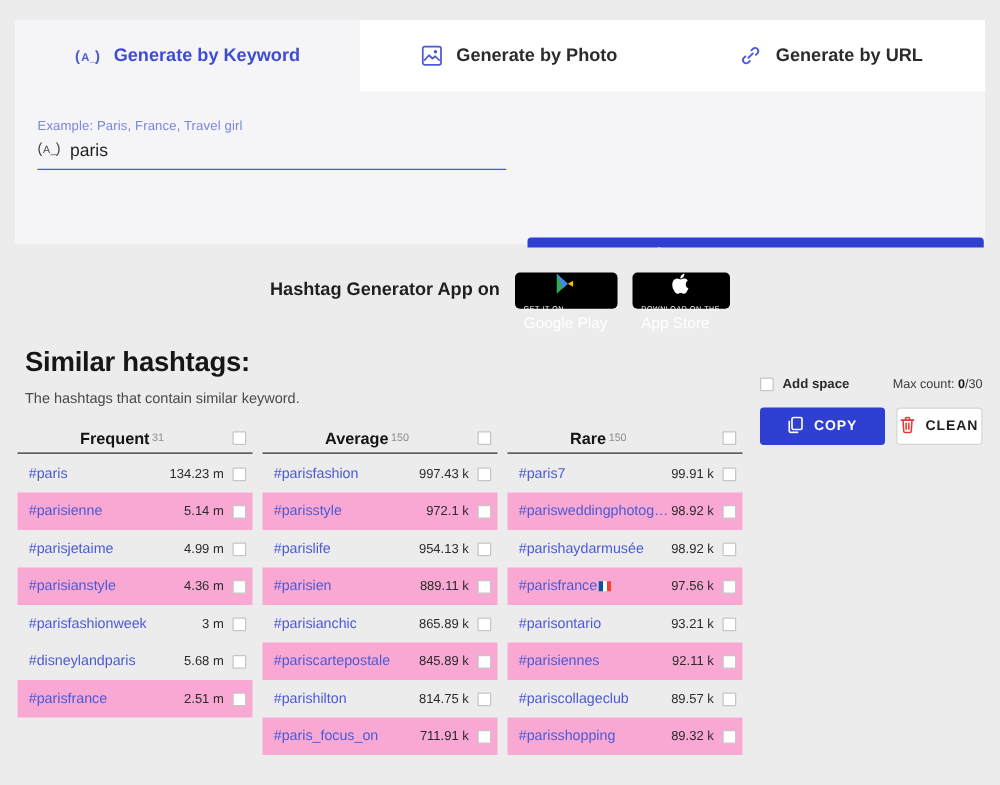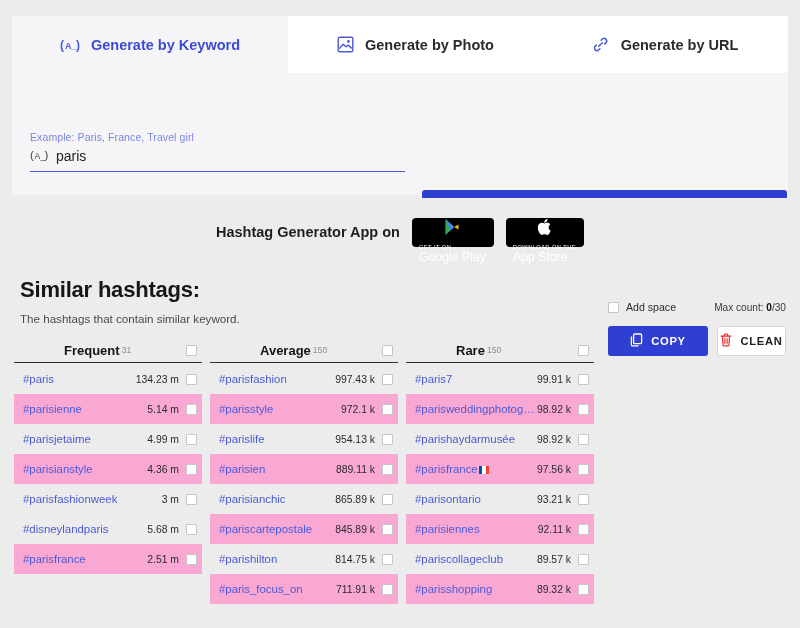--- a/index.html
+++ b/index.html
@@ -27,21 +27,21 @@
   .tab.t1 { width: 276px; background: #f5f5f7; color: #3d4cd6; }
   .tab.t2 { width: 252px; }
   .tab.t3 { width: 248px; }
   .tab-ico { display: inline-flex; align-items: center; justify-content: center; width: 22px; height: 20px; }
 
   
   .formpanel {
     position: absolute; left: 12px; top: 73px; width: 776px; height: 122px;
     background: #f5f5f7;
   }
-  .field { position: absolute; left: 18px; top: 22px; width: 375px; margin-top: 36px; }
+  .field { position: absolute; left: 18px; top: 22px; width: 375px; }
   .field-hint { font-size: 10.5px; color: #7a86e0; letter-spacing: .1px; }
   .field-row {
     margin-top: 5px; display: flex; align-items: flex-end; gap: 6px;
     padding-bottom: 6px; border-bottom: 1.4px solid #4b59d4;
   }
   .field-ico { color: #3e3e3e; font-size: 12.5px; line-height: 1; padding-bottom: 1px; }
   .field-val { font-size: 14px; color: #1f1f1f; line-height: 1.1; }
 
   .recaptcha { position: absolute; left: 30px; top: 155px; display: flex; align-items: center; gap: 8px; }
   .rc-ico {
@@ -115,21 +115,21 @@
   
   .basket { position: absolute; left: 608px; top: 290px; width: 178px; }
   .ta {
     width: 178px; height: 100px; background: #ffffff;
     border: 1px solid #bfbfbf; border-radius: 1px; resize: none;
     font-family: "Liberation Sans", sans-serif; font-size: 11.3px; color: #8a8a8a;
     padding: 9px 8px; outline: none;
   }
   .ta::placeholder { color: #8a8a8a; }
   .bkrow { display: flex; align-items: center; margin-top: 11px; }
-  .bkchk { display: flex; align-items: center; gap: 7px; cursor: pointer; }
+  .bkchk { display: flex; align-items: center; gap: 7px; cursor: pointer; font-weight: bold; }
   .bklbl { font-size: 10.6px; color: #2b2b2b; }
   .bkmax { margin-left: auto; font-size: 10.1px; color: #3a3a3a; }
   .bkmax b { font-weight: bold; color: #111111; }
   .btnrow { display: flex; gap: 9px; margin-top: 13px; }
   .copybtn {
     width: 100px; height: 30px; background: #2f3fd1; border: none; border-radius: 3px;
     cursor: pointer; color: #ffffff; font-size: 11.2px; font-weight: bold; letter-spacing: .7px;
     display: flex; align-items: center; justify-content: center; gap: 8px;
   }
   .cleanbtn {

